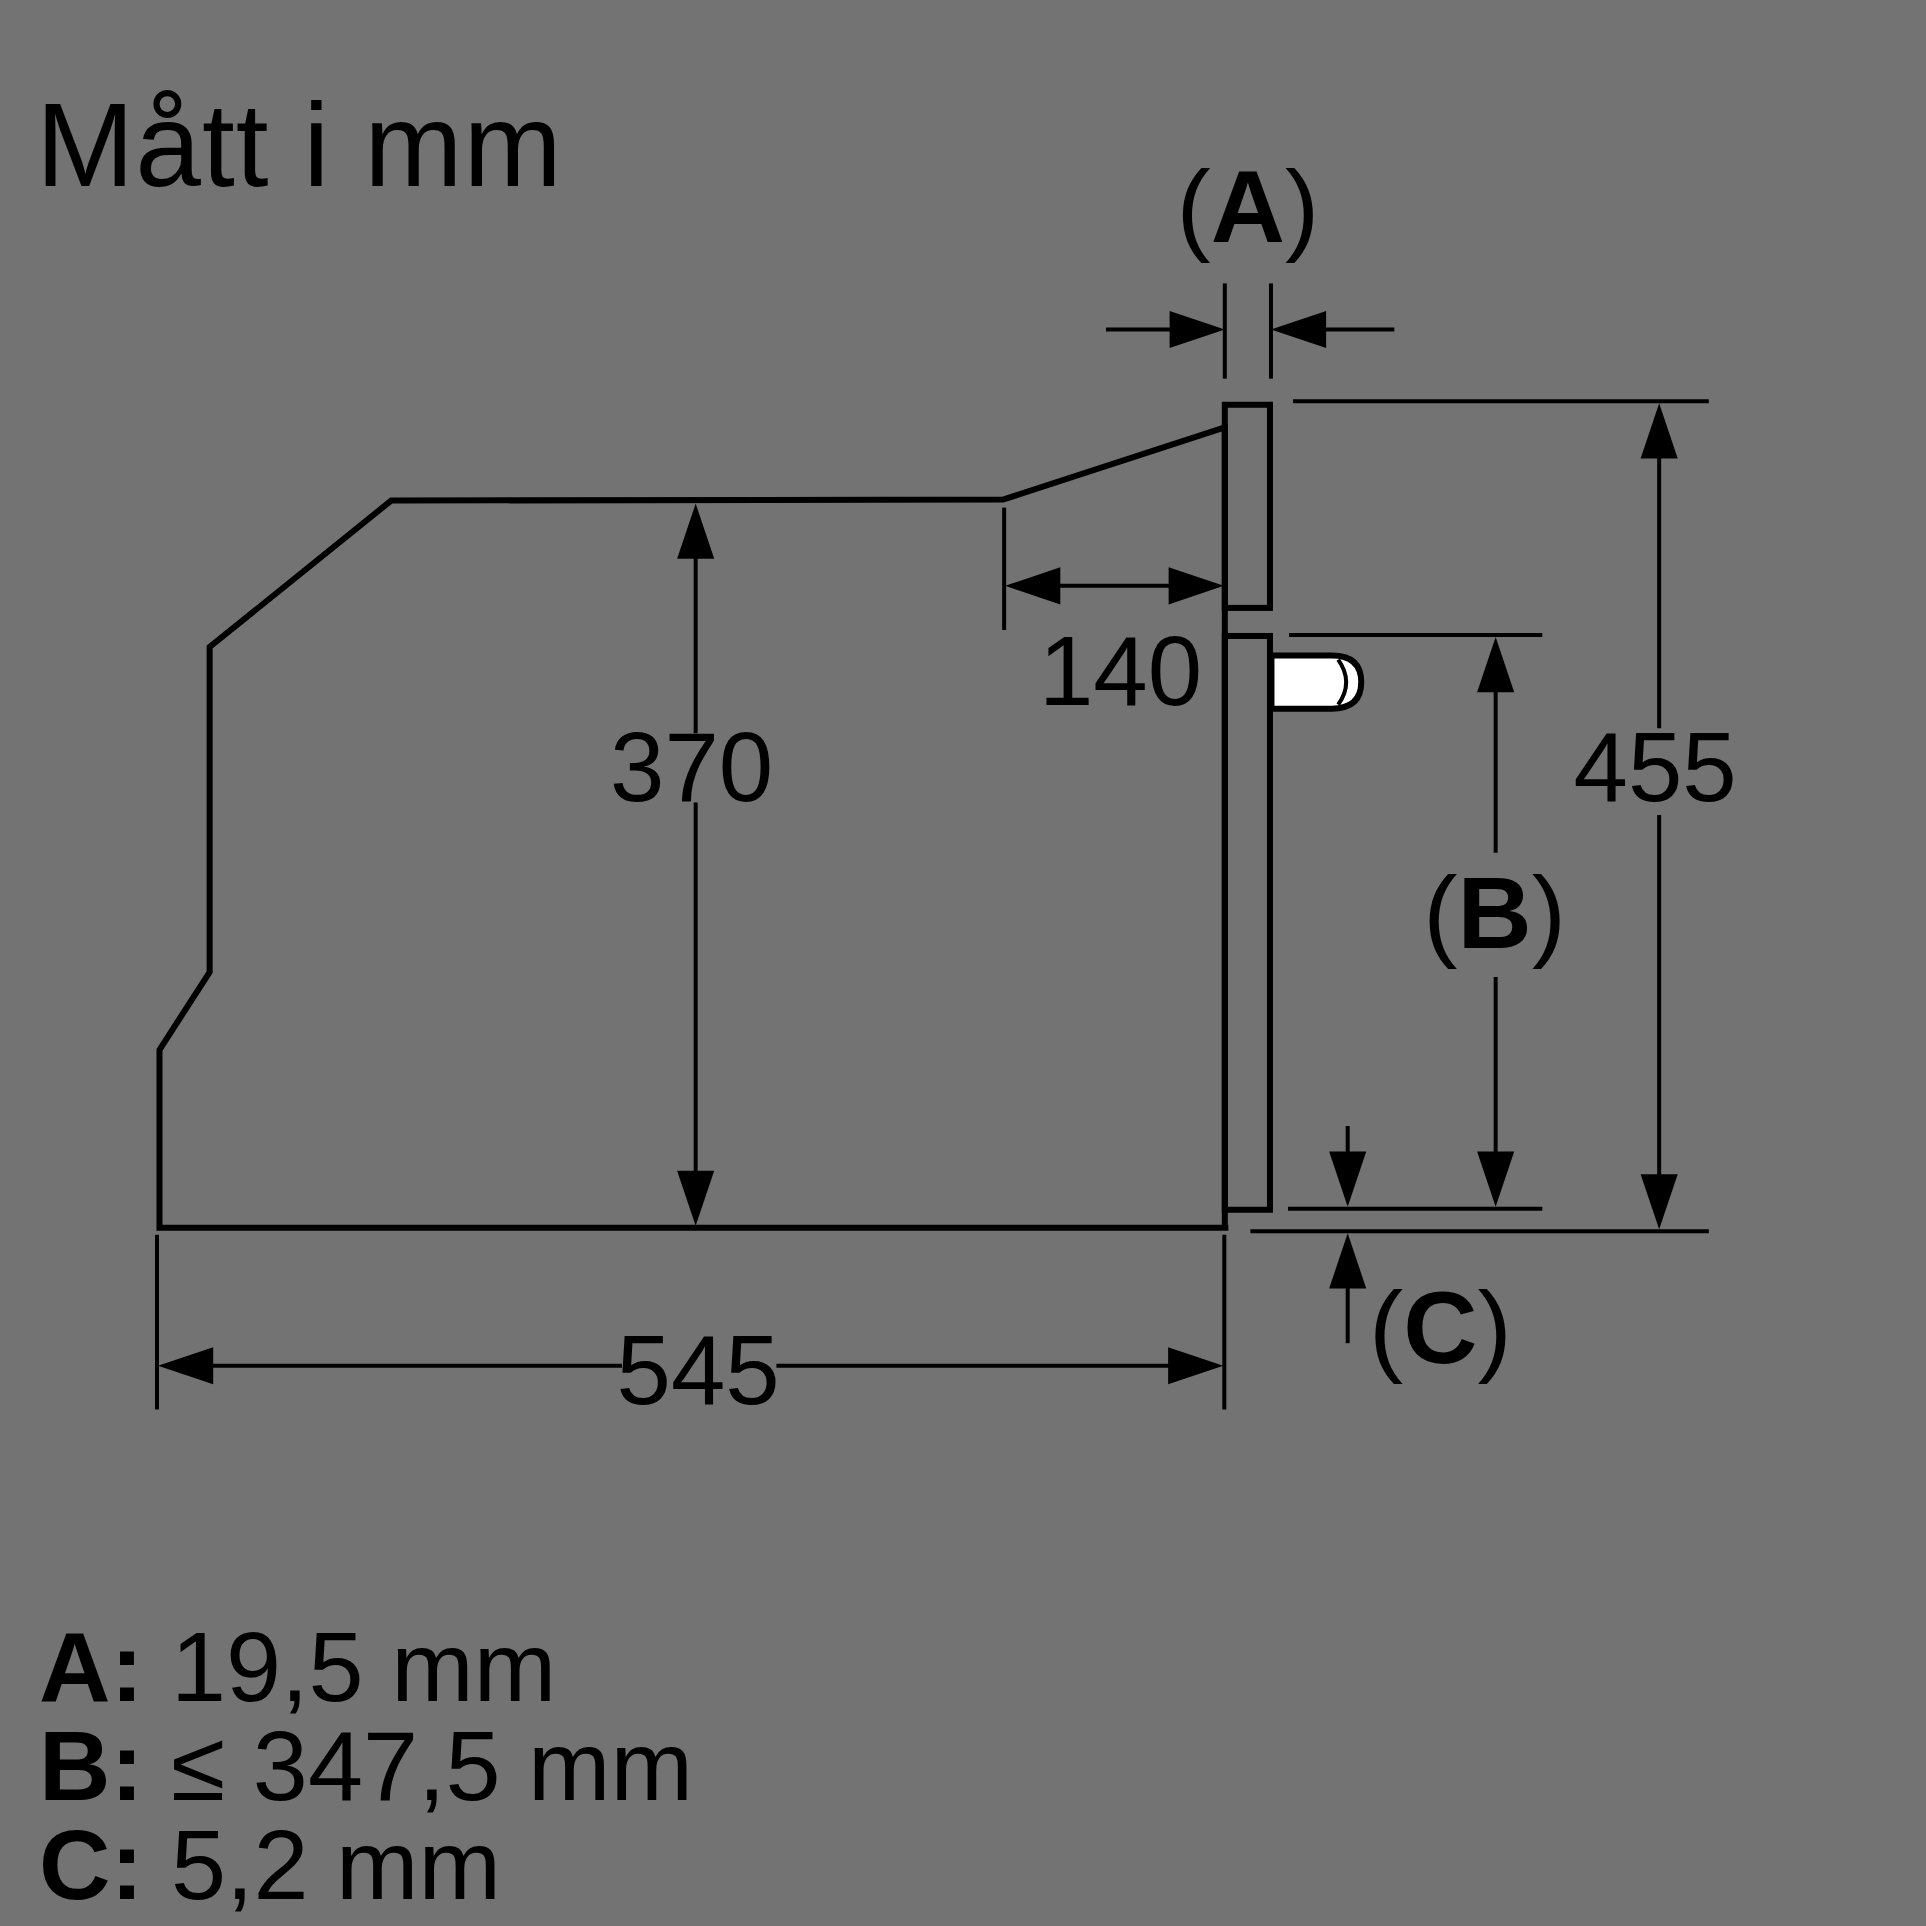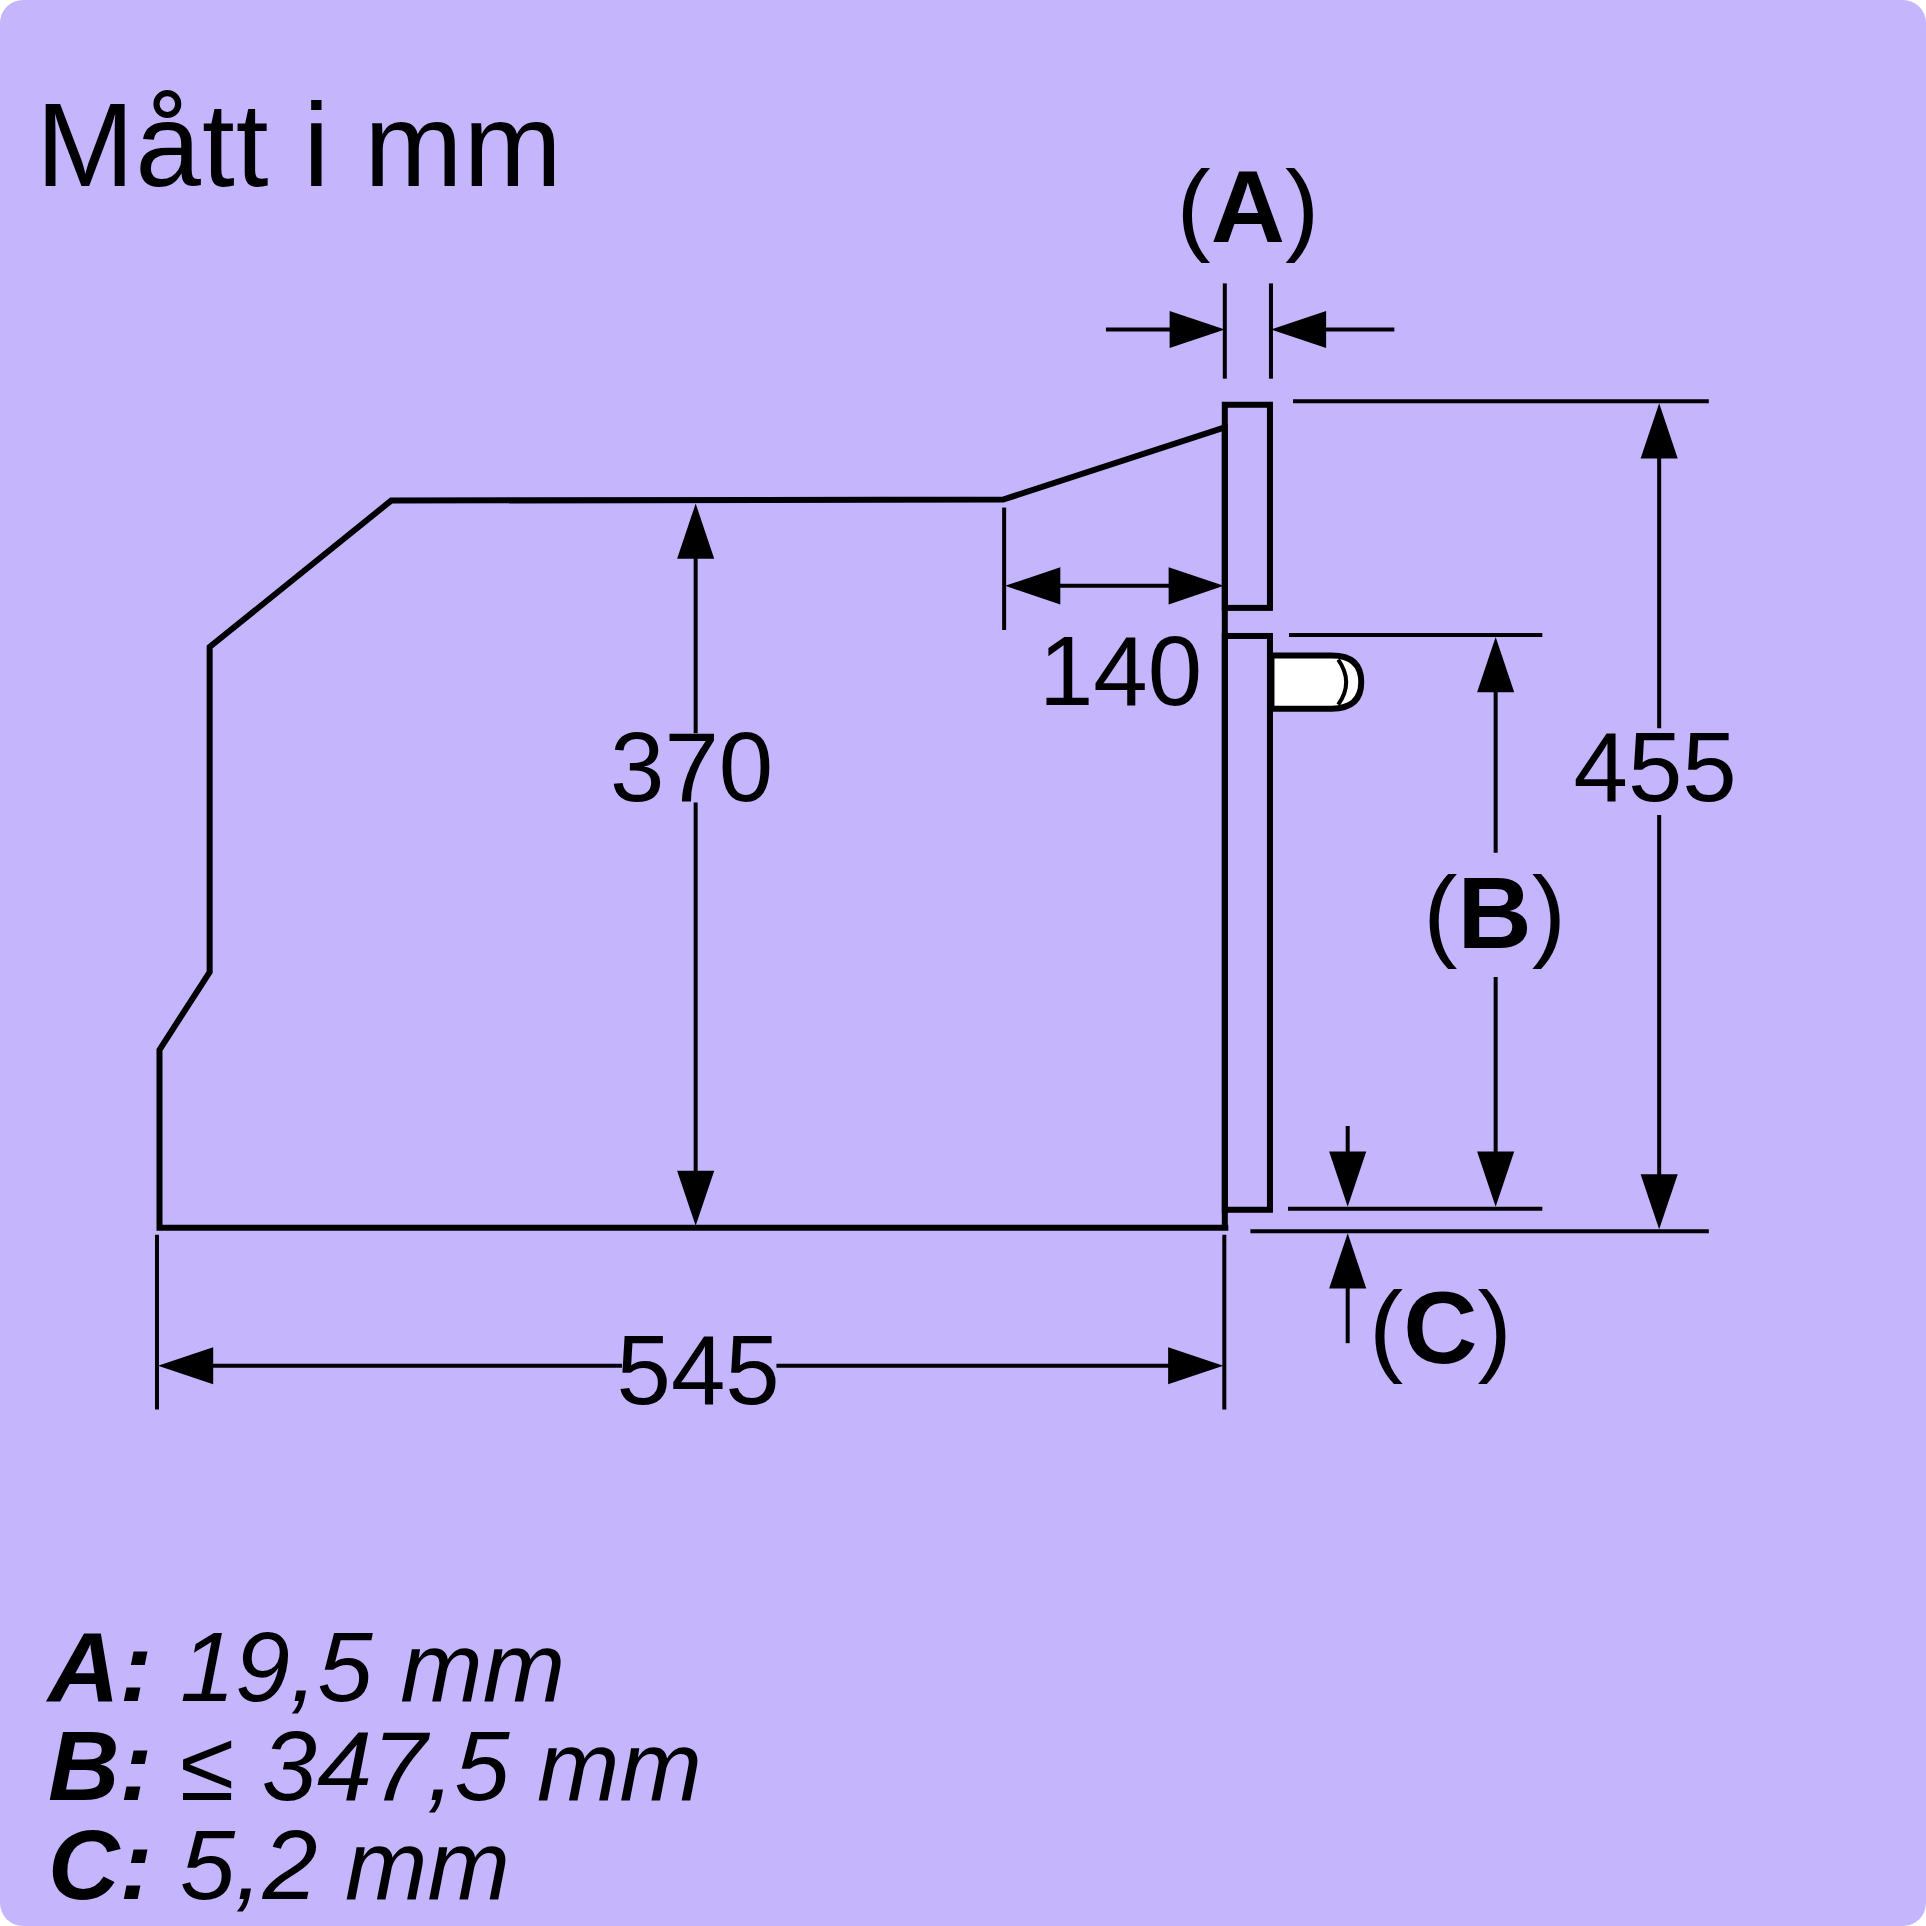--- a/index.html
+++ b/index.html
@@ -10,23 +10,22 @@
   body {
     width: 1926px;
     height: 1926px;
     position: relative;
     font-family: "Liberation Sans", sans-serif;
     color: #000;
   }
   .stage {
     position: absolute;
     inset: 0;
-    background: #c4b5fd;
+    background: #737373;
     overflow: hidden;
-    border-radius: 23px;
   }
   .title {
     position: absolute;
     left: 36px;
     top: 84px;
     font-size: 118px;
     line-height: 1.05;
     font-weight: 400;
     letter-spacing: 1px;
     white-space: nowrap;
@@ -58,26 +57,25 @@
     font-size: 195px;
     font-weight: 400;
   }
   svg .biglabel {
     font-size: 205px;
     font-weight: 400;
   }
   svg .biglabel .bold { font-weight: 700; }
   .legend {
     position: absolute;
-    left: 48px;
+    left: 39px;
     top: 1617px;
     font-size: 99px;
     line-height: 99px;
     white-space: nowrap;
-    font-style: italic;
   }
   .legend-row { height: 99px; }
   .legend-key { font-weight: 700; }
   .legend-val { font-weight: 400; }
 </style>
 </head>
 <body>
 
 <div class="stage">
 

